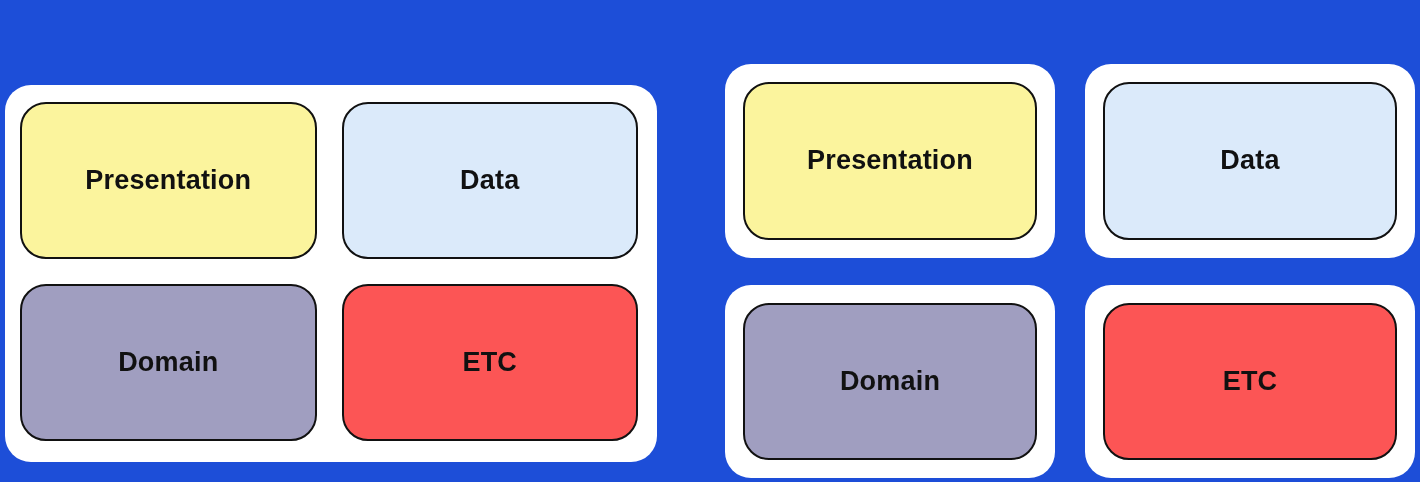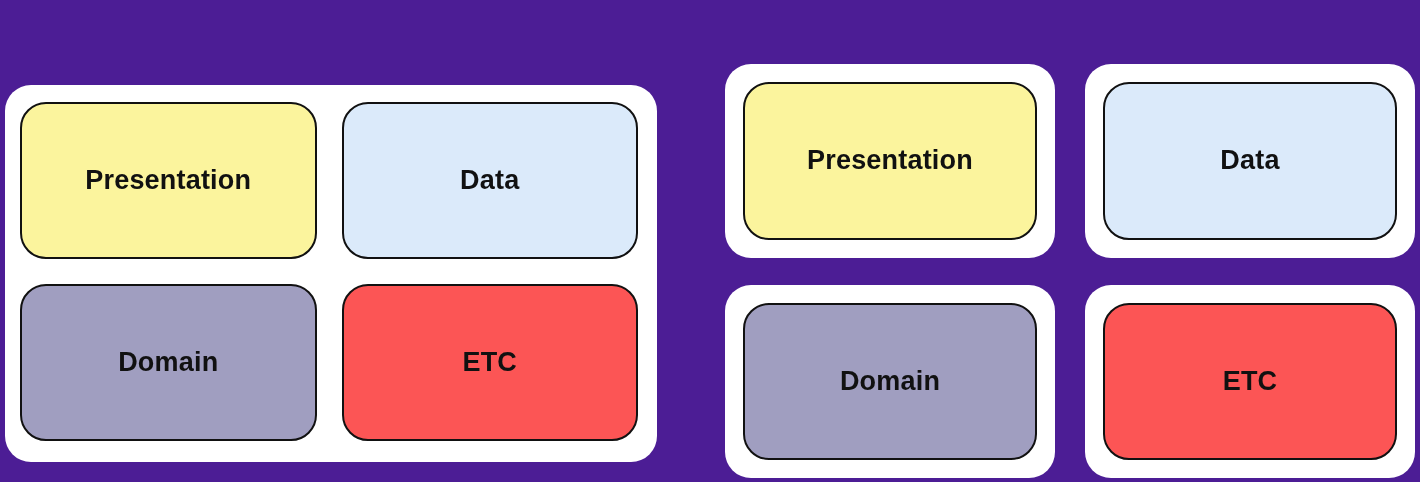--- a/index.html
+++ b/index.html
@@ -65,21 +65,21 @@
   .layer-label {
     font-weight: 700;
     font-size: 27px;
     color: #111111;
     letter-spacing: 0.2px;
   }
 </style>
 </head>
 <body>
 
-<div class="canvas" style="background-color: #4c1d95;">
+<div class="canvas" style="background-color: #1d4ed8;">
 
   <div class="monolith" style="background-color: rgb(255, 255, 255);">
 
     <div class="layer-box" style="background-color: rgb(251, 244, 157);">
       <span class="layer-label">Presentation</span>
     </div>
 
     <div class="layer-box" style="background-color: rgb(219, 234, 250);">
       <span class="layer-label">Data</span>
     </div>

